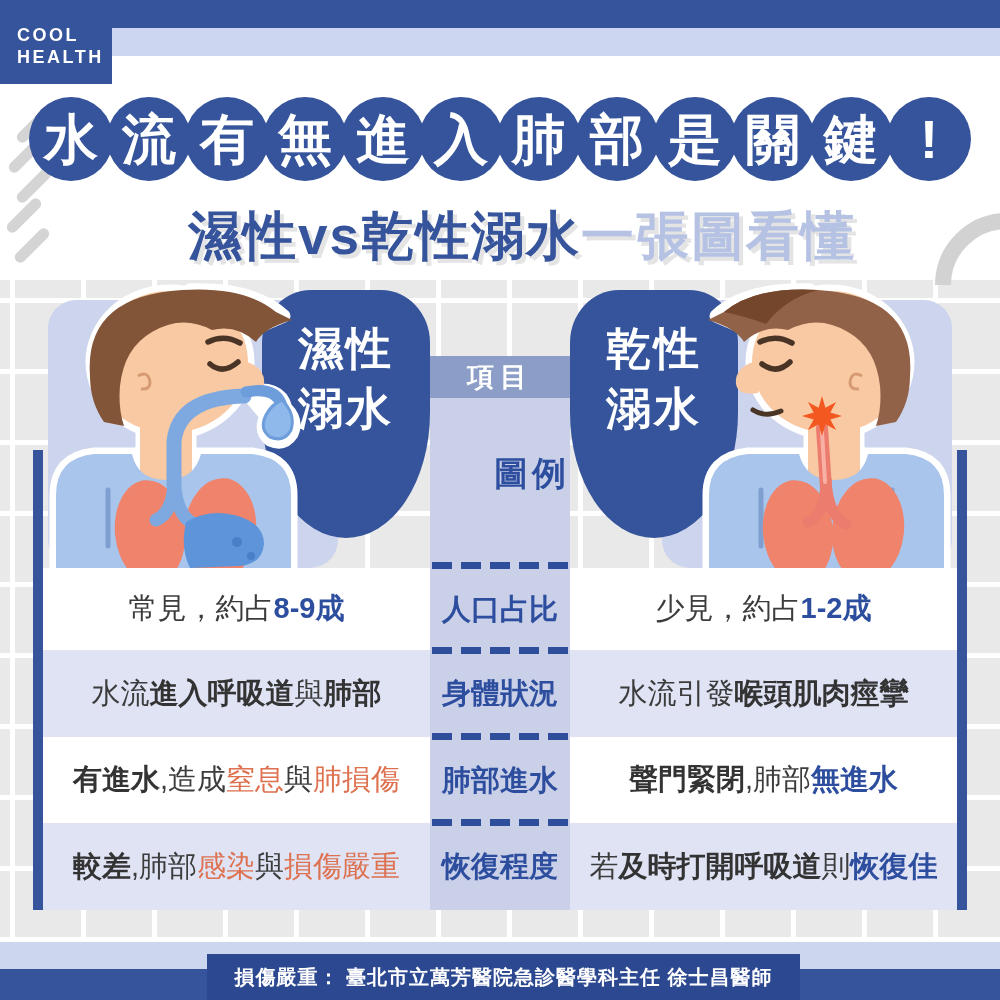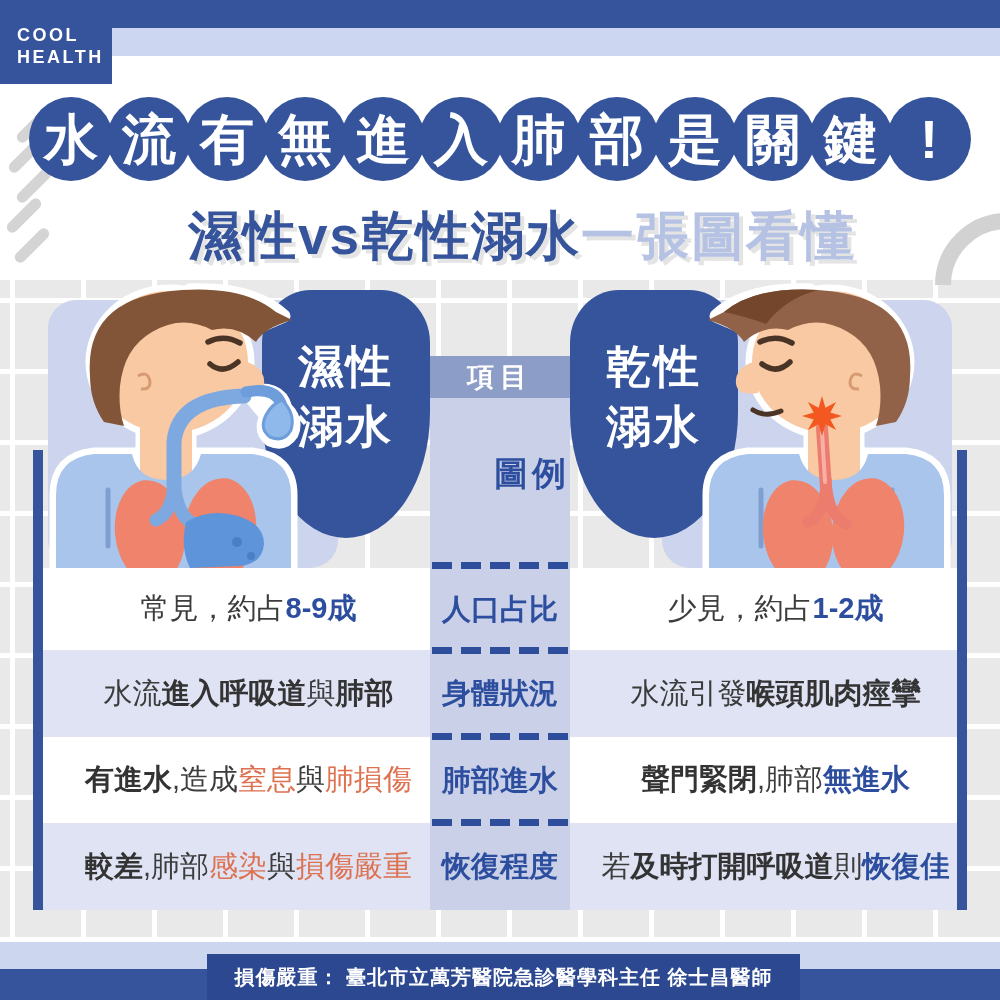--- a/index.html
+++ b/index.html
@@ -35,32 +35,32 @@
 
   .bar-left{position:absolute;left:33px;top:450px;width:10px;height:460px;background:#35549b;}
   .bar-right{position:absolute;left:957px;top:450px;width:10px;height:460px;background:#35549b;}
 
   .panel{position:absolute;top:300px;width:290px;height:268px;background:#cdd4ed;border-radius:28px;}
   .panel-l{left:48px;}
   .panel-r{left:662px;}
 
   .blob{position:absolute;top:290px;width:168px;height:248px;background:#35549b;
         border-radius:50px 50px 86px 86px / 54px 54px 128px 128px;
-        color:#fff;font-size:45px;font-weight:900;text-align:center;line-height:60px;padding-top:47px;letter-spacing:3px;}
+        color:#fff;font-size:45px;font-weight:900;text-align:center;line-height:60px;padding-top:29px;letter-spacing:3px;}
   .blob-l{left:262px;}
   .blob-r{left:570px;}
 
   
   .row{position:absolute;left:43px;width:914px;}
   .r1{top:568px;height:82px;background:#ffffff;}
   .r2{top:650px;height:87px;background:#dfe3f4;}
   .r3{top:737px;height:86px;background:#ffffff;}
   .r4{top:823px;height:87px;background:#dfe3f4;}
   .cell{position:absolute;top:0;height:100%;width:387px;display:flex;align-items:center;justify-content:center;
-        font-size:29px;white-space:nowrap;margin-left:12px;}
+        font-size:29px;white-space:nowrap;}
   .cell-l{left:0;}
   .cell-r{left:527px;}
   .seg-n{color:#3c3c3c;font-weight:400;}
   .seg-b{color:#333333;font-weight:800;}
   .seg-blue{color:#2d4e9e;font-weight:800;text-align:right;}
   .seg-orange{color:#dd7150;font-weight:400;}
 
   
   .colmn{position:absolute;left:430px;top:356px;width:140px;height:554px;}
   .col-head{position:absolute;left:0;top:0;width:140px;height:42px;background:#8c9dc7;color:#fff;

